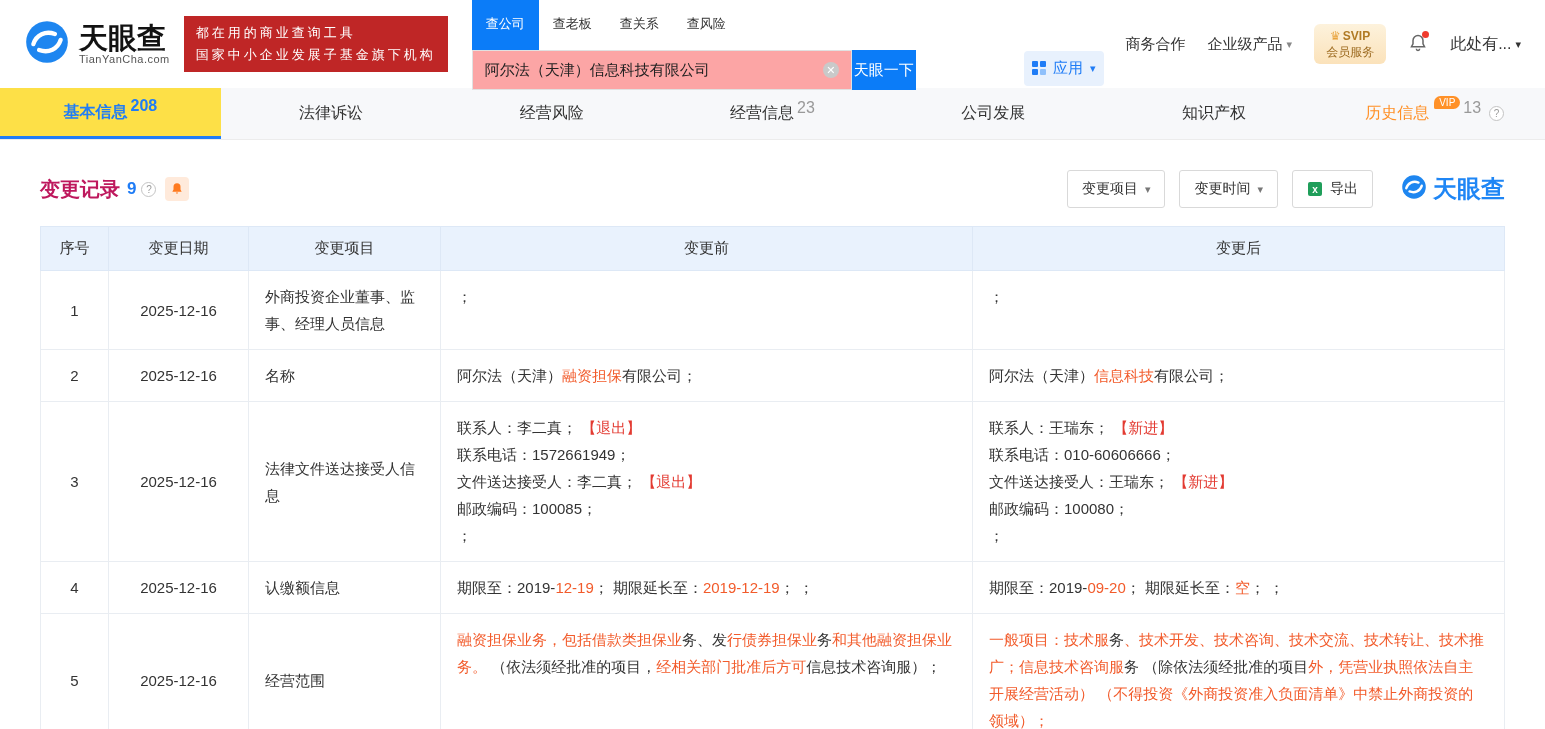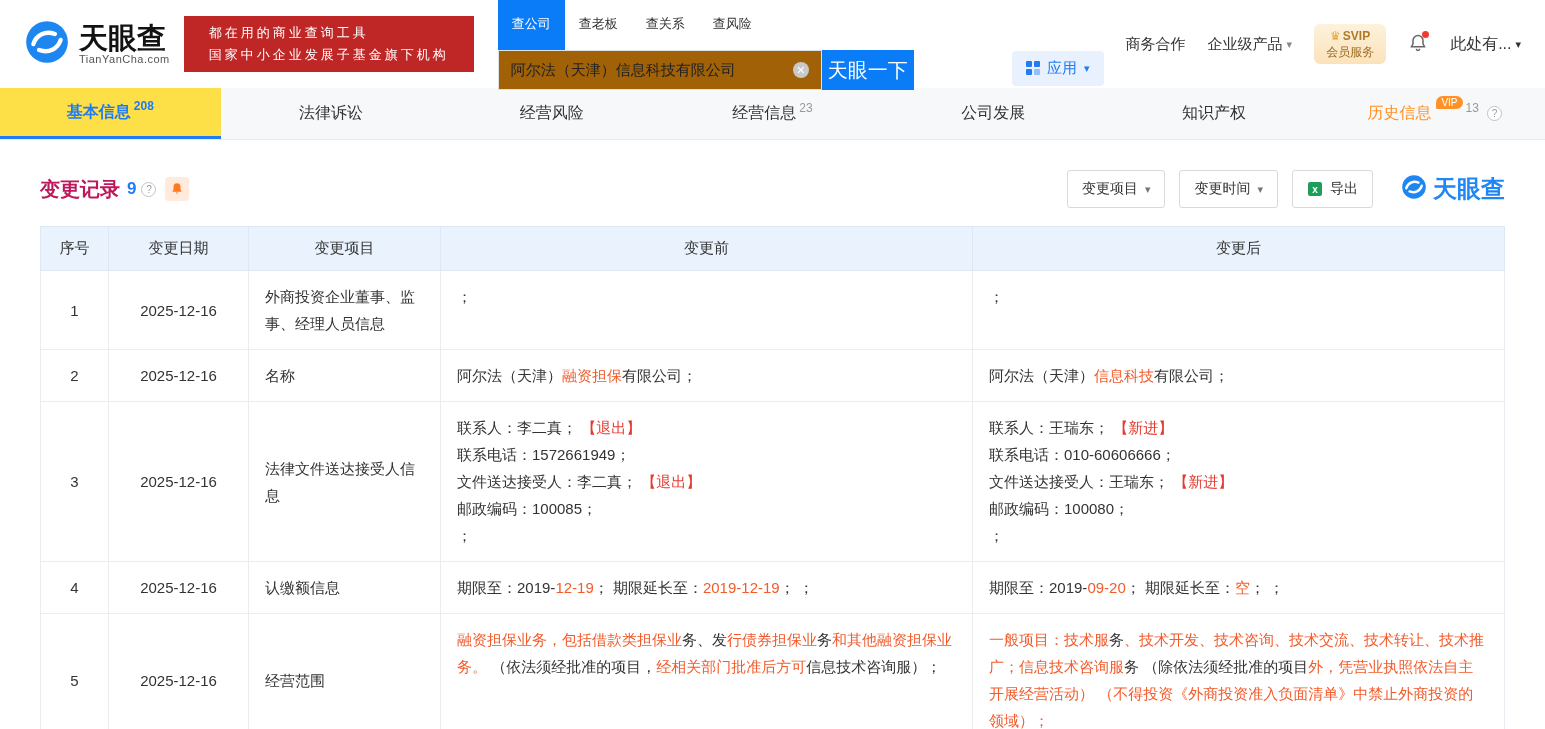--- a/index.html
+++ b/index.html
@@ -4,57 +4,57 @@
 <style>
   * { margin:0; padding:0; box-sizing:border-box; }
   html,body { width:1545px; height:729px; overflow:hidden; background:#fff;
     font-family:"Liberation Sans","DejaVu Sans",sans-serif; color:#333; }
 
   
   .header { height:88px; display:flex; align-items:center; padding:0 24px; background:#fff; }
   .logo { display:flex; align-items:center; gap:9px; }
   .logo-text .cn { font-size:29px; font-weight:bold; color:#121212; line-height:1.05; }
   .logo-text .en { font-size:11px; color:#555; letter-spacing:.5px; }
-  .slogan { background:#bf2626; color:#fff; font-size:13px; padding:6px 25px; margin-left:14px;
+  .slogan { background:#bf2626; color:#fff; font-size:13px; padding:6px 12px; margin-left:14px;
     line-height:1.7; letter-spacing:3px; white-space:nowrap; }
 
   .search-area { margin-left:24px; }
   .search-tabs { display:flex; }
   .search-tab { font-size:13px; padding:17px 14px; color:#333; cursor:pointer; }
   .search-tab.active { background:#0b7cf8; color:#fff; }
   .search-row { display:flex; }
-  .search-input { width:324px; height:40px; border:1px solid #e1e1e1; display:flex; align-items:center;
-    padding:6px 12px; font-size:15px; color:#222; background:#a16207; }
+  .search-input { width:380px; height:40px; border:1px solid #e1e1e1; display:flex; align-items:center;
+    padding:6px 12px; font-size:15px; color:#222; background:#fca5a5; }
   .clear-icon { margin-left:auto; width:16px; height:16px; border-radius:50%; background:#c9c9c9;
     color:#fff; font-size:11px; display:flex; align-items:center; justify-content:center; cursor:pointer; }
-  .search-btn { width:92px; height:40px; background:#0b7cf8; color:#fff; font-size:20px; border:none; cursor:pointer; }
+  .search-btn { width:64px; height:40px; background:#0b7cf8; color:#fff; font-size:15px; border:none; cursor:pointer; }
 
   .header-nav { margin-left:auto; display:flex; align-items:center; gap:22px; font-size:15px; white-space:nowrap; }
   .apps-chip { display:flex; align-items:center; gap:7px; background:#e8f1fd; color:#1f7cf6;
-    padding:8px 14px; border-radius:4px; cursor:pointer;margin-top:48px; }
+    padding:8px 8px; border-radius:4px; cursor:pointer;margin-top:48px; }
   .grid-icon { width:14px; height:14px; display:grid; grid-template-columns:6px 6px; grid-template-rows:6px 6px; gap:2px; }
   .grid-icon i { background:#1f7cf6; border-radius:1px; }
   .grid-icon i:last-child { background:#8fc0fb; }
   .caret { font-size:11px; color:inherit; }
   .nav-item { cursor:pointer; color:#333; display:flex; align-items:center; gap:4px; }
   .nav-item .caret { color:#888; }
   .svip { background:linear-gradient(#fdf2dc,#fbe2ba); border-radius:6px; padding:4px 12px; text-align:center;
     color:#9c6a1f; font-size:12px; line-height:1.35; cursor:pointer; }
   .svip .t1 { font-weight:bold; color:#b07a24; }
   .crown { color:#e8a33d; margin-right:2px; }
   .bell-wrap { position:relative; cursor:pointer; display:flex; }
   .red-dot { position:absolute; top:-2px; right:-1px; width:7px; height:7px; border-radius:50%; background:#f03b2e; }
   .user { display:flex; align-items:center; gap:4px; font-size:16px; cursor:pointer; }
 
   
   .tabbar { height:52px; background:#f7f8fa; border-bottom:1px solid #ececec; display:flex; }
   .tab { flex:1; display:flex; align-items:center; justify-content:center; font-size:16px; color:#333;
     cursor:pointer; gap:3px; position:relative; }
   .tab.active { background:#fde047; color:#1f7cf6; font-weight:bold; border-bottom:3px solid #1f7cf6; }
-  .tab .count { font-size:12px; position:relative; top:-6px; color:#1f7cf6; }
+  .tab .count { font-size:16px; position:relative; top:-6px; color:#1f7cf6; }
   .tab .count.gray { color:#999; }
   .tab.history { color:#ff9128; }
   .vip-badge { background:#ff9128; color:#fff; font-size:10px; padding:1px 5px;
     border-radius:8px 8px 8px 2px; position:relative; top:-11px; margin-left:2px;text-align:center; }
   .q-icon { width:15px; height:15px; border:1px solid #c4c4c4; border-radius:50%; color:#9a9a9a;
     font-size:10px; display:inline-flex; align-items:center; justify-content:center; margin-left:5px; cursor:pointer; background:#fff; }
 
   
   .section-head { display:flex; align-items:center; margin:30px 40px 0; }
   .sec-title { font-size:20px; font-weight:bold; color:#be185d; }

